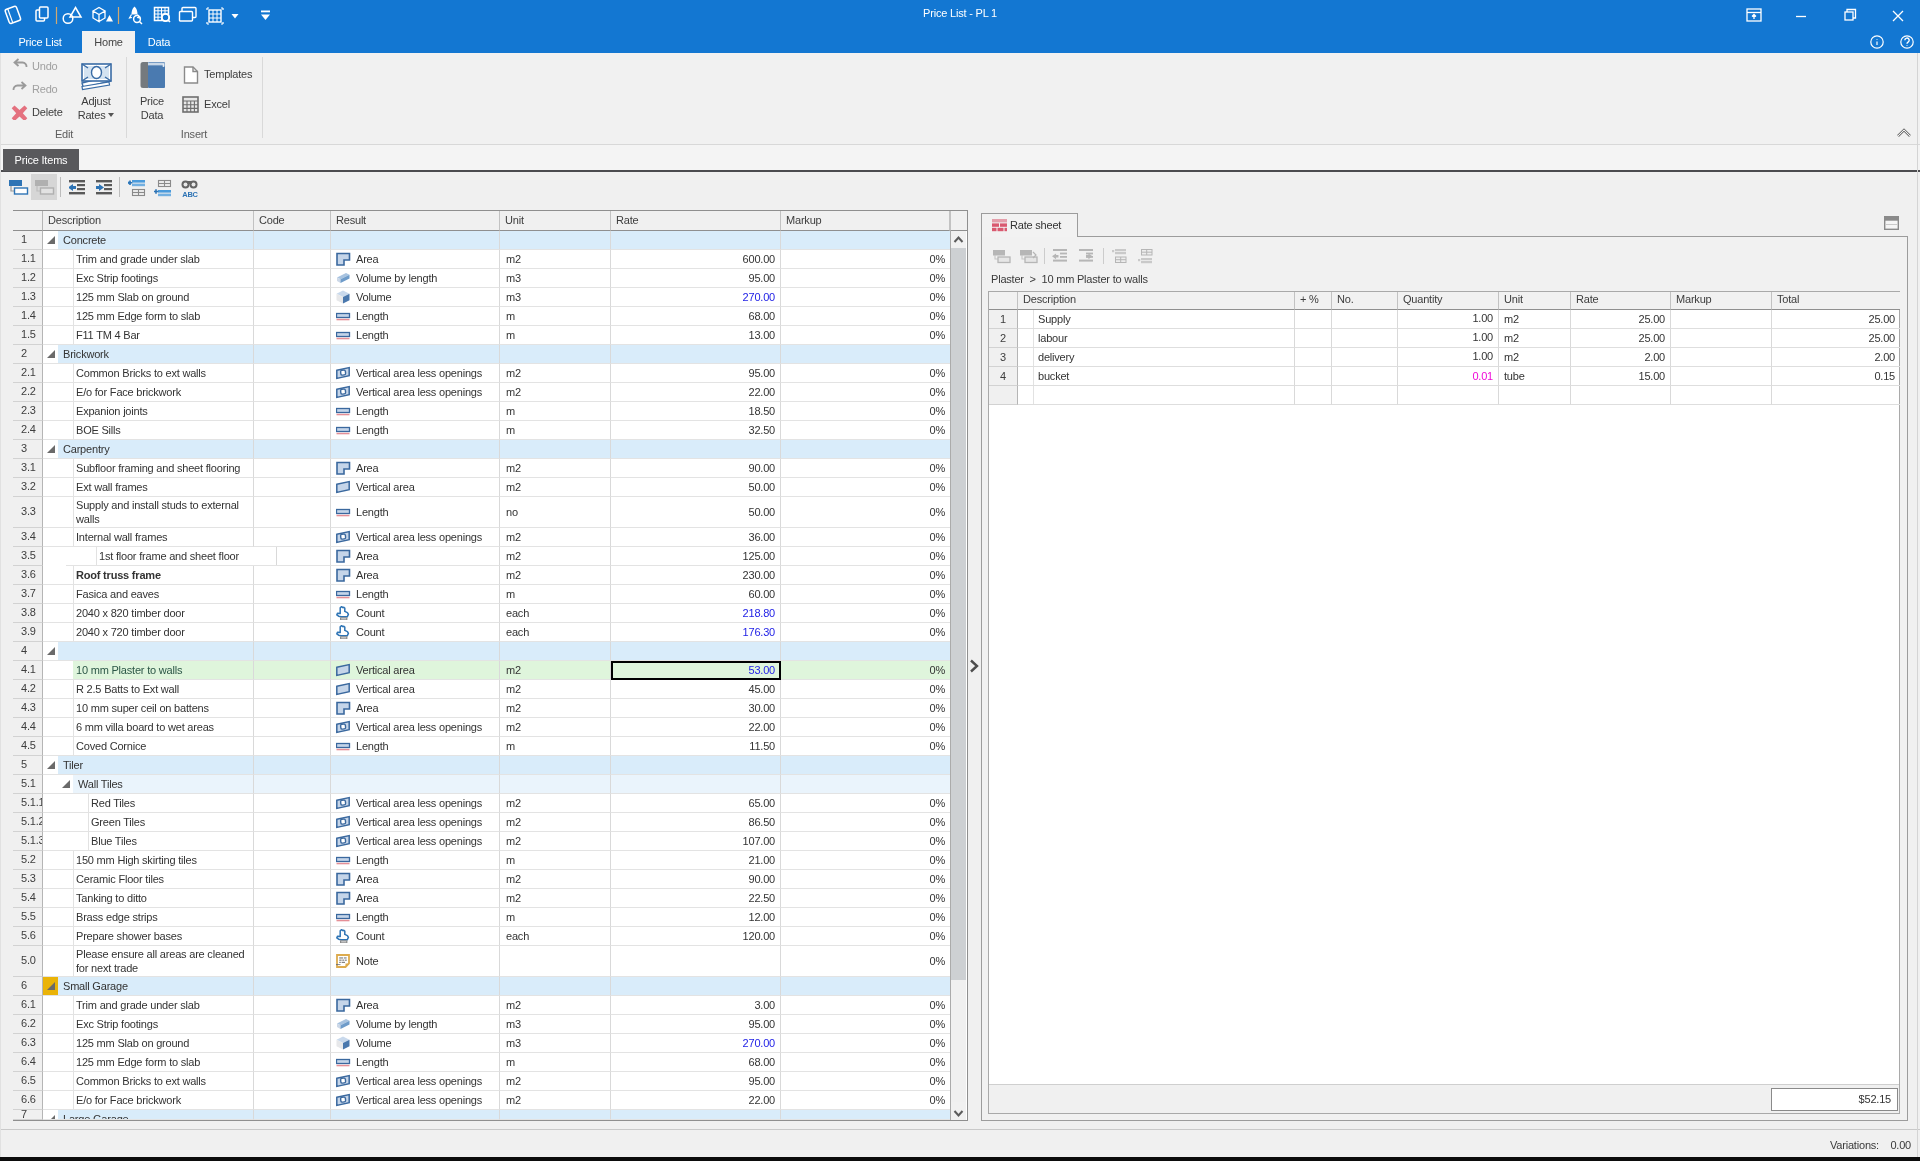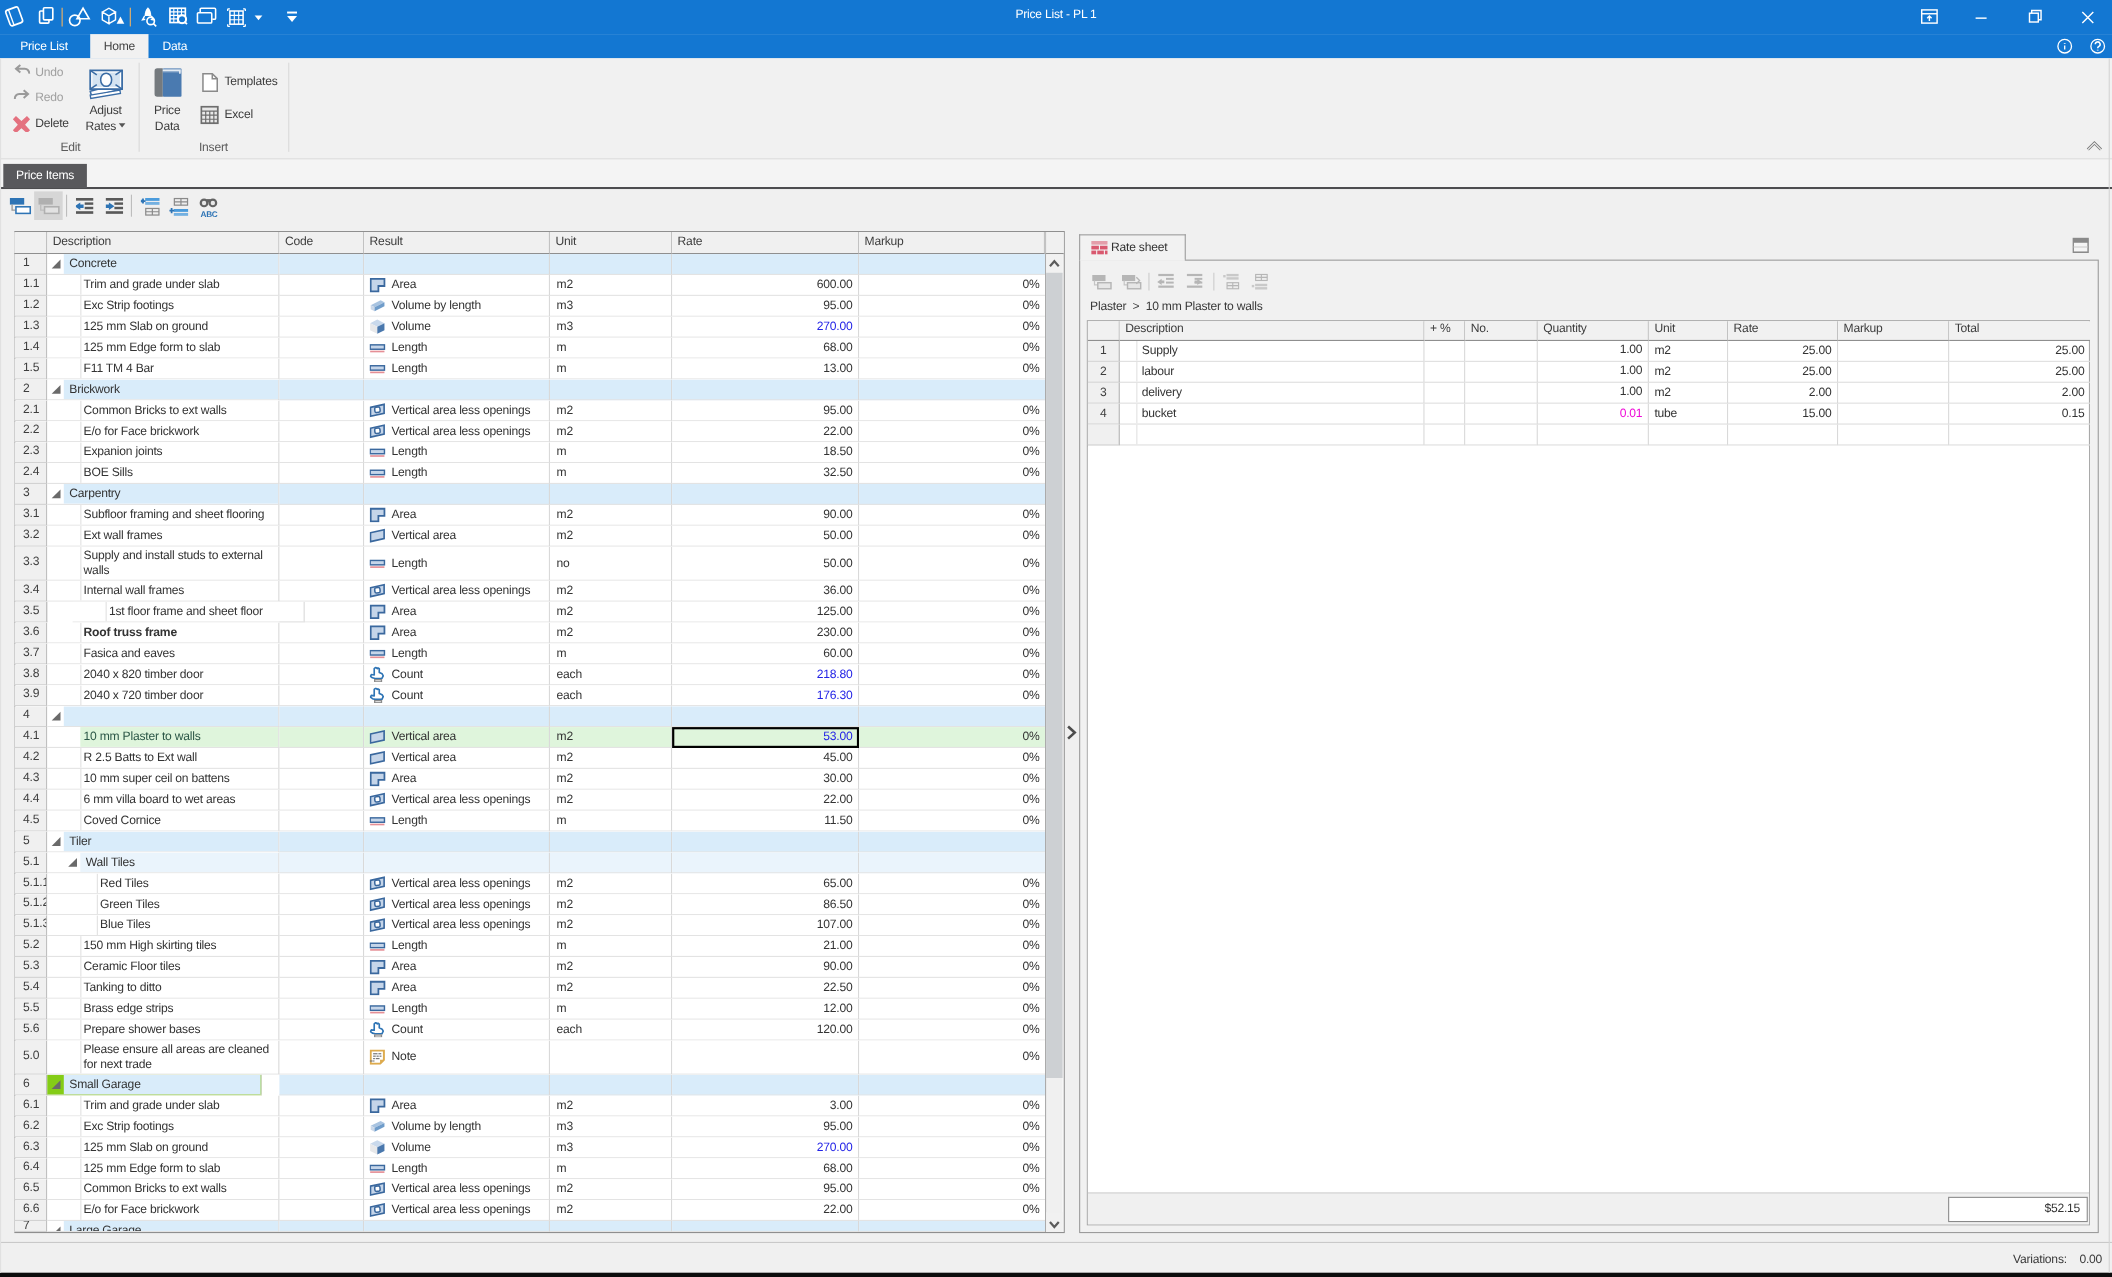--- a/index.html
+++ b/index.html
@@ -1246,21 +1246,21 @@
       <div class="ct num " style="right:5px;top:9px;"></div>
     </div>
     <div class="cell" style="left:768px;width:169px;border-right:none;">
       <div class="ct num" style="right:5px;top:9px;">0%</div>
     </div>
   </div>
 <div class="abs row" style="top:977px;height:19px;overflow:hidden;">
     <div class="rn">
       <span>6</span>
     </div>
-    <div class="cell" style="left:30px;width:195px;background:#84cc16;">
+    <div class="cell" style="left:30px;width:211px;background:#eab308;">
       <div style="position:absolute;left:15px;top:0;right:0;height:100%;background:#d9ecfa;"></div>
       <div class="tri" style="left:4px;top:5px;"></div>
       <div class="ct" style="left:20px;top:3px;">Small Garage</div>
     </div>
     <div class="cell" style="left:241px;width:77px;background:#d9ecfa;"></div>
     <div class="cell" style="left:318px;width:169px;background:#d9ecfa;"></div>
     <div class="cell" style="left:487px;width:111px;background:#d9ecfa;">
       <div class="ct" style="left:6px;top:3px;"></div>
     </div>
     <div class="cell" style="left:598px;width:170px;background:#d9ecfa;">

